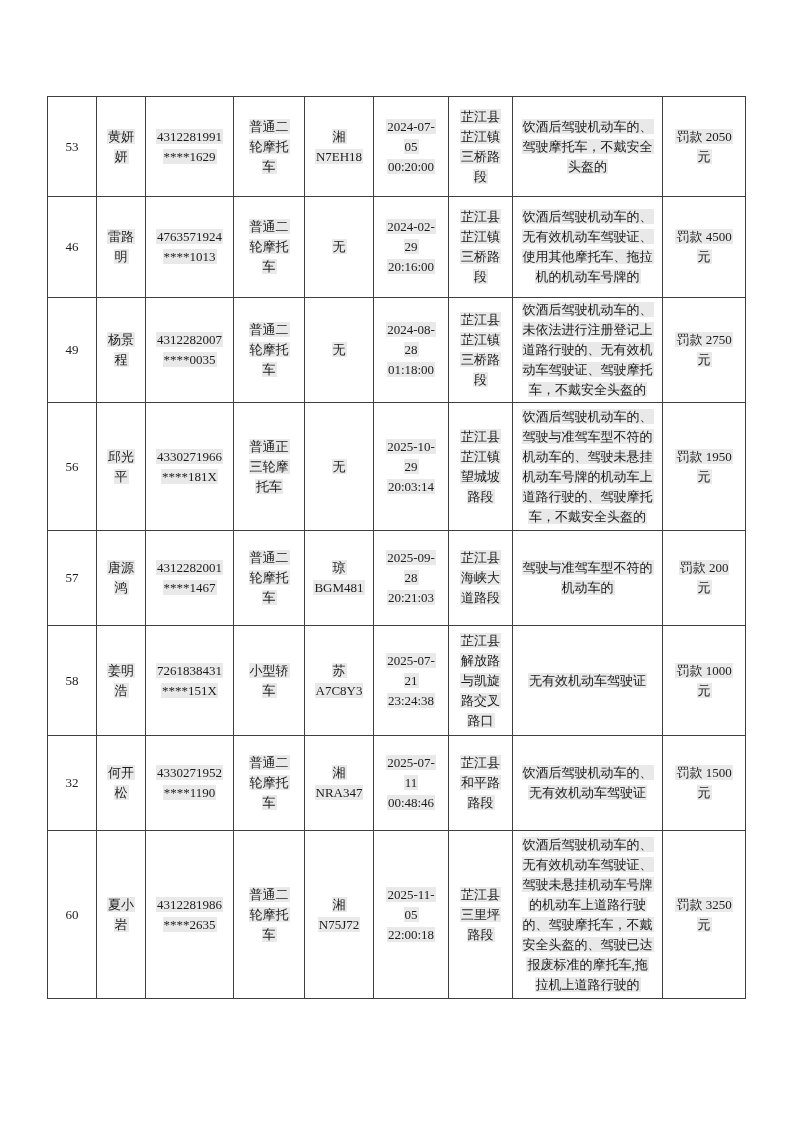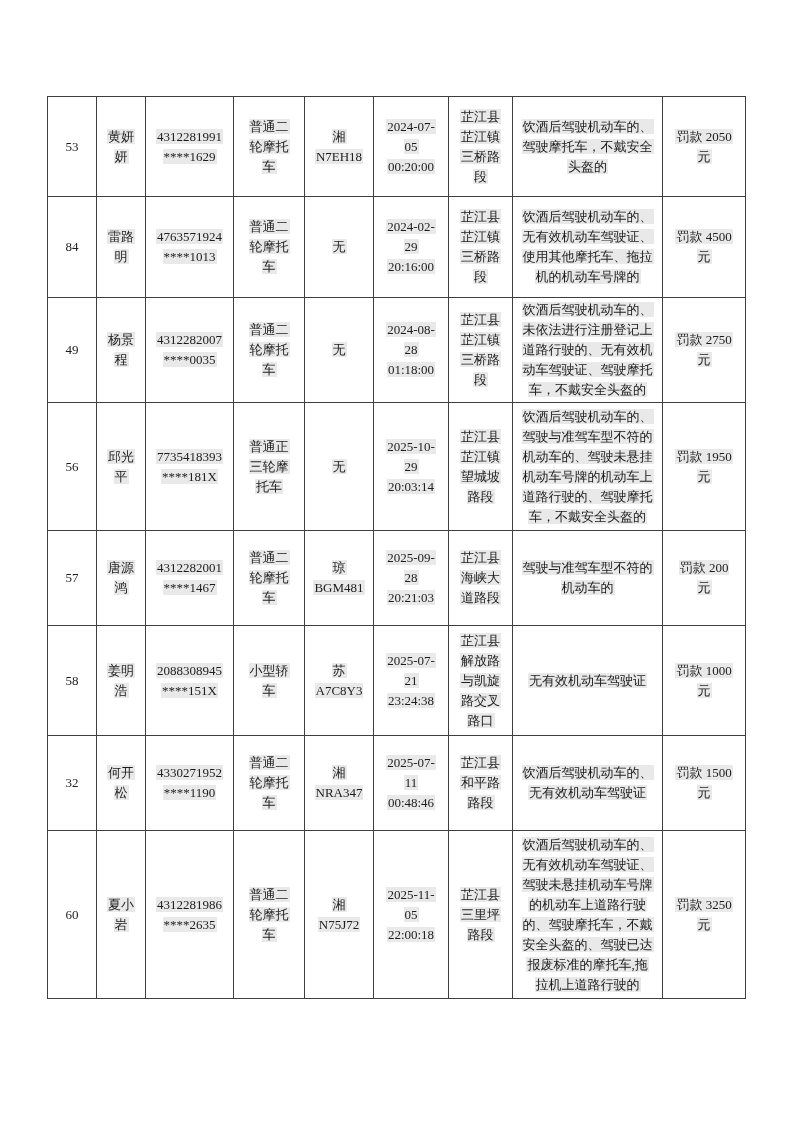--- a/index.html
+++ b/index.html
@@ -75,21 +75,21 @@
 芷江镇
 三桥路
 段</span></td>
         <td><span class="cellspan shade">饮酒后驾驶机动车的、
 驾驶摩托车，不戴安全
 头盔的</span></td>
         <td><span class="cellspan shade">罚款 2050
 元</span></td>
       </tr>
       <tr style="height:101px">
-        <td><span class="cellspan">84</span></td>
+        <td><span class="cellspan">46</span></td>
         <td><span class="cellspan shade">雷路
 明</span></td>
         <td><span class="cellspan shade">4763571924
 ****1013</span></td>
         <td><span class="cellspan shade">普通二
 轮摩托
 车</span></td>
         <td><span class="cellspan shade">无</span></td>
         <td><span class="cellspan shade">2024-02-
 29
@@ -127,21 +127,21 @@
 道路行驶的、无有效机
 动车驾驶证、驾驶摩托
 车，不戴安全头盔的</span></td>
         <td><span class="cellspan shade">罚款 2750
 元</span></td>
       </tr>
       <tr style="height:128px">
         <td><span class="cellspan">56</span></td>
         <td><span class="cellspan shade">邱光
 平</span></td>
-        <td><span class="cellspan shade">7735418393
+        <td><span class="cellspan shade">4330271966
 ****181X</span></td>
         <td><span class="cellspan shade">普通正
 三轮摩
 托车</span></td>
         <td><span class="cellspan shade">无</span></td>
         <td><span class="cellspan shade">2025-10-
 29
 20:03:14</span></td>
         <td><span class="cellspan shade">芷江县
 芷江镇
@@ -175,21 +175,21 @@
 道路段</span></td>
         <td><span class="cellspan shade">驾驶与准驾车型不符的
 机动车的</span></td>
         <td><span class="cellspan shade">罚款 200
 元</span></td>
       </tr>
       <tr style="height:110px">
         <td><span class="cellspan">58</span></td>
         <td><span class="cellspan shade">姜明
 浩</span></td>
-        <td><span class="cellspan shade">2088308945
+        <td><span class="cellspan shade">7261838431
 ****151X</span></td>
         <td><span class="cellspan shade">小型轿
 车</span></td>
         <td><span class="cellspan shade">苏
 A7C8Y3</span></td>
         <td><span class="cellspan shade">2025-07-
 21
 23:24:38</span></td>
         <td><span class="cellspan shade">芷江县
 解放路

